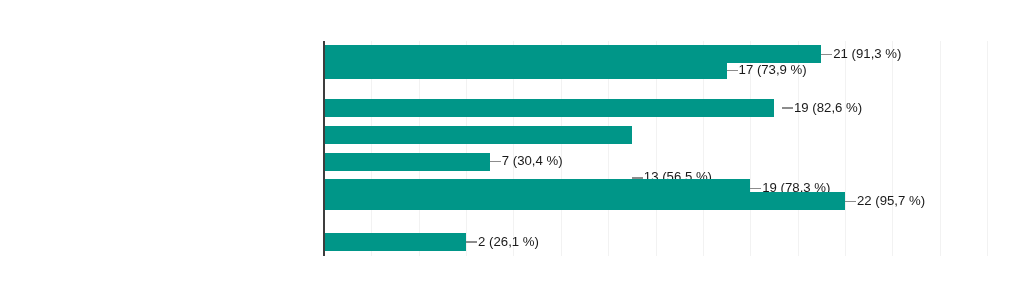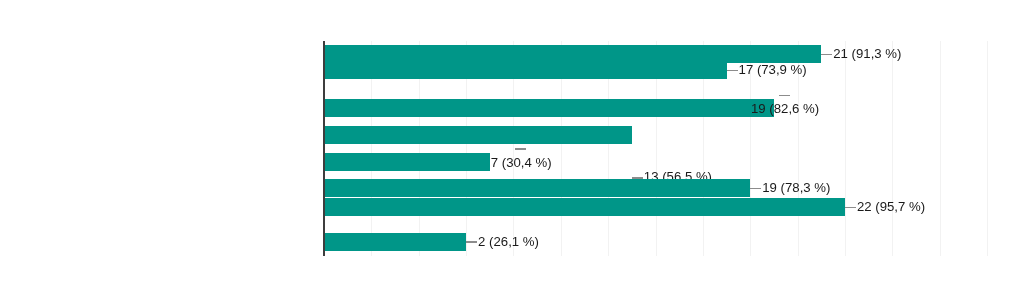--- a/index.html
+++ b/index.html
@@ -123,47 +123,47 @@
         </div>
         <div class="row" style="top: 16px;">
           <div class="bar" style="width: 402.56px; background: rgb(0, 150, 136);"></div>
           <div class="value-wrap" style="left: 402.56px;">
             <span class="connector" style="background: rgb(140, 140, 140);"></span>
             <span class="value-label">17 (73,9 %)</span>
           </div>
         </div>
         <div class="row" style="top: 53.6px;">
           <div class="bar" style="width: 449.92px; background: rgb(0, 150, 136);"></div>
-          <div class="value-wrap" style="left: 426px; flex-direction: column;">
+          <div class="value-wrap" style="left: 458px;">
             <span class="connector" style="background: rgb(140, 140, 140);"></span>
             <span class="value-label">19 (82,6 %)</span>
           </div>
         </div>
         <div class="row" style="top: 80.4px;">
           <div class="bar" style="width: 307.84px; background: rgb(0, 150, 136);"></div>
           <div class="value-wrap" style="left: 307.84px; margin-top: 43px;">
             <span class="connector" style="background: rgb(140, 140, 140);"></span>
             <span class="value-label">13 (56,5 %)</span>
           </div>
         </div>
         <div class="row" style="top: 107.2px;">
           <div class="bar" style="width: 165.76px; background: rgb(0, 150, 136);"></div>
-          <div class="value-wrap" style="left: 165.76px; flex-direction: column;">
+          <div class="value-wrap" style="left: 165.76px;">
             <span class="connector" style="background: rgb(140, 140, 140);"></span>
             <span class="value-label">7 (30,4 %)</span>
           </div>
         </div>
         <div class="row" style="top: 134px;">
           <div class="bar" style="width: 426.24px; background: rgb(0, 150, 136);"></div>
           <div class="value-wrap" style="left: 426.24px;">
             <span class="connector" style="background: rgb(140, 140, 140);"></span>
             <span class="value-label">19 (78,3 %)</span>
           </div>
         </div>
-        <div class="row" style="top: 153px;">
+        <div class="row" style="top: 147px;">
           <div class="bar" style="width: 520.96px; background: rgb(0, 150, 136);"></div>
           <div class="value-wrap" style="left: 520.96px;">
             <span class="connector" style="background: rgb(140, 140, 140);"></span>
             <span class="value-label">22 (95,7 %)</span>
           </div>
         </div>
         <div class="row" style="top: 187.6px;">
           <div class="bar" style="width: 142.08px; background: rgb(0, 150, 136);"></div>
           <div class="value-wrap" style="left: 142.08px;">
             <span class="connector" style="background: rgb(140, 140, 140);"></span>

